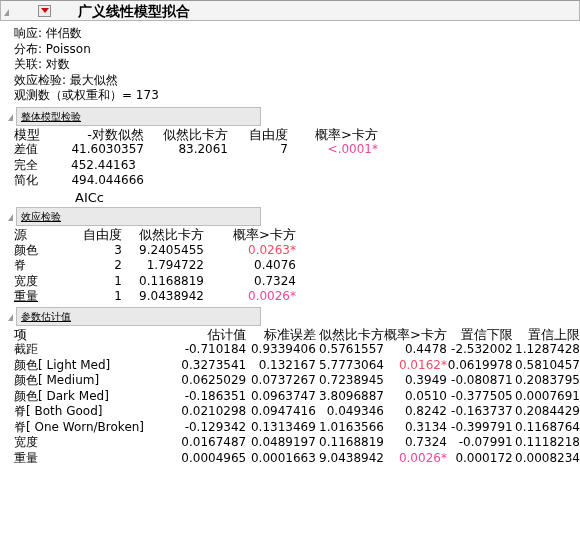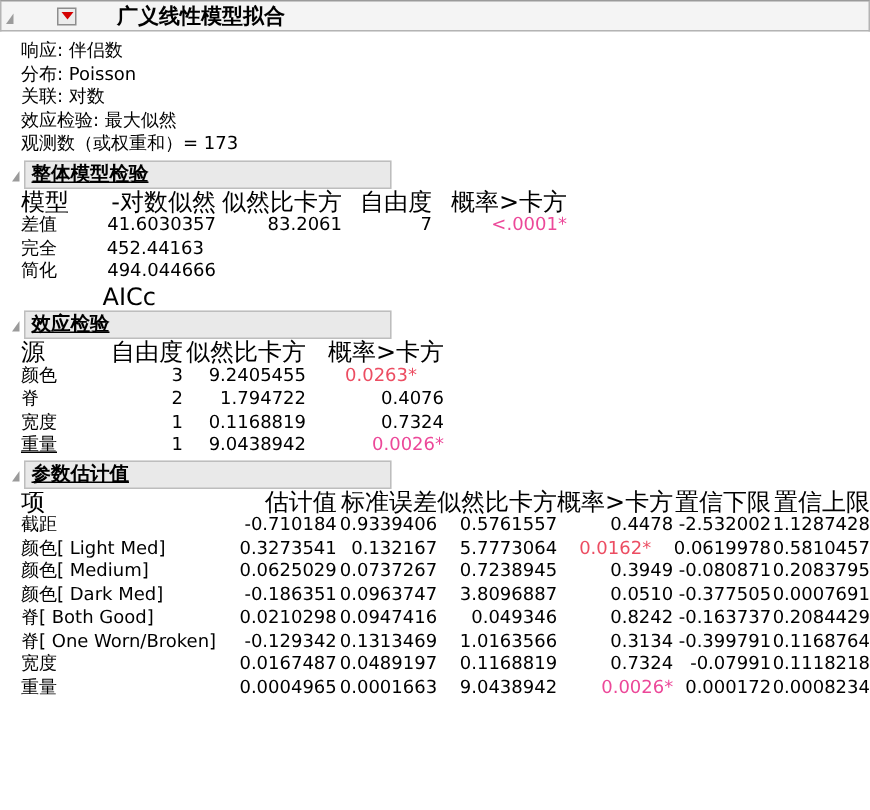--- a/index.html
+++ b/index.html
@@ -100,46 +100,46 @@
     flex: 0 0 auto;
   }
   .sec-box {
     width: 245px;
     box-sizing: border-box;
     background: #e9e9e9;
     border: 1px solid #bdbdbd;
     height: 19px;
     line-height: 17px;
     padding-left: 4px;
-    font-size: 13px;
-    font-weight: bold;
+    font-size: 10px;
+    font-weight: normal;
     white-space: nowrap;
   }
 
   
   table.rpt {
     border-collapse: collapse;
     font-size: 12px;
     margin: 0;
   }
   table.rpt td, table.rpt th {
     padding: 0 0 0 0;
     line-height: 15.5px;
     white-space: nowrap;
     font-weight: normal;
     vertical-align: bottom;
   }
   .hdr td {
     font-weight: bold;
-    font-size: 16px;
+    font-size: 13px;
   }
   .r { text-align: right; }
   .l { text-align: left; }
   .u { text-decoration: underline; }
-  .sig-red { color: #ec4d62; text-align: center; }
+  .sig-red { color: #ec4d62; }
   .sig-org { color: #ec4899; }
 
   
   .blk-overall { padding-left: 14px; padding-top: 1px; }
   .blk-effect  { padding-left: 14px; padding-top: 1px; }
   .blk-param   { padding-left: 14px; padding-top: 1px; }
 </style>
 </head>
 <body>
 

